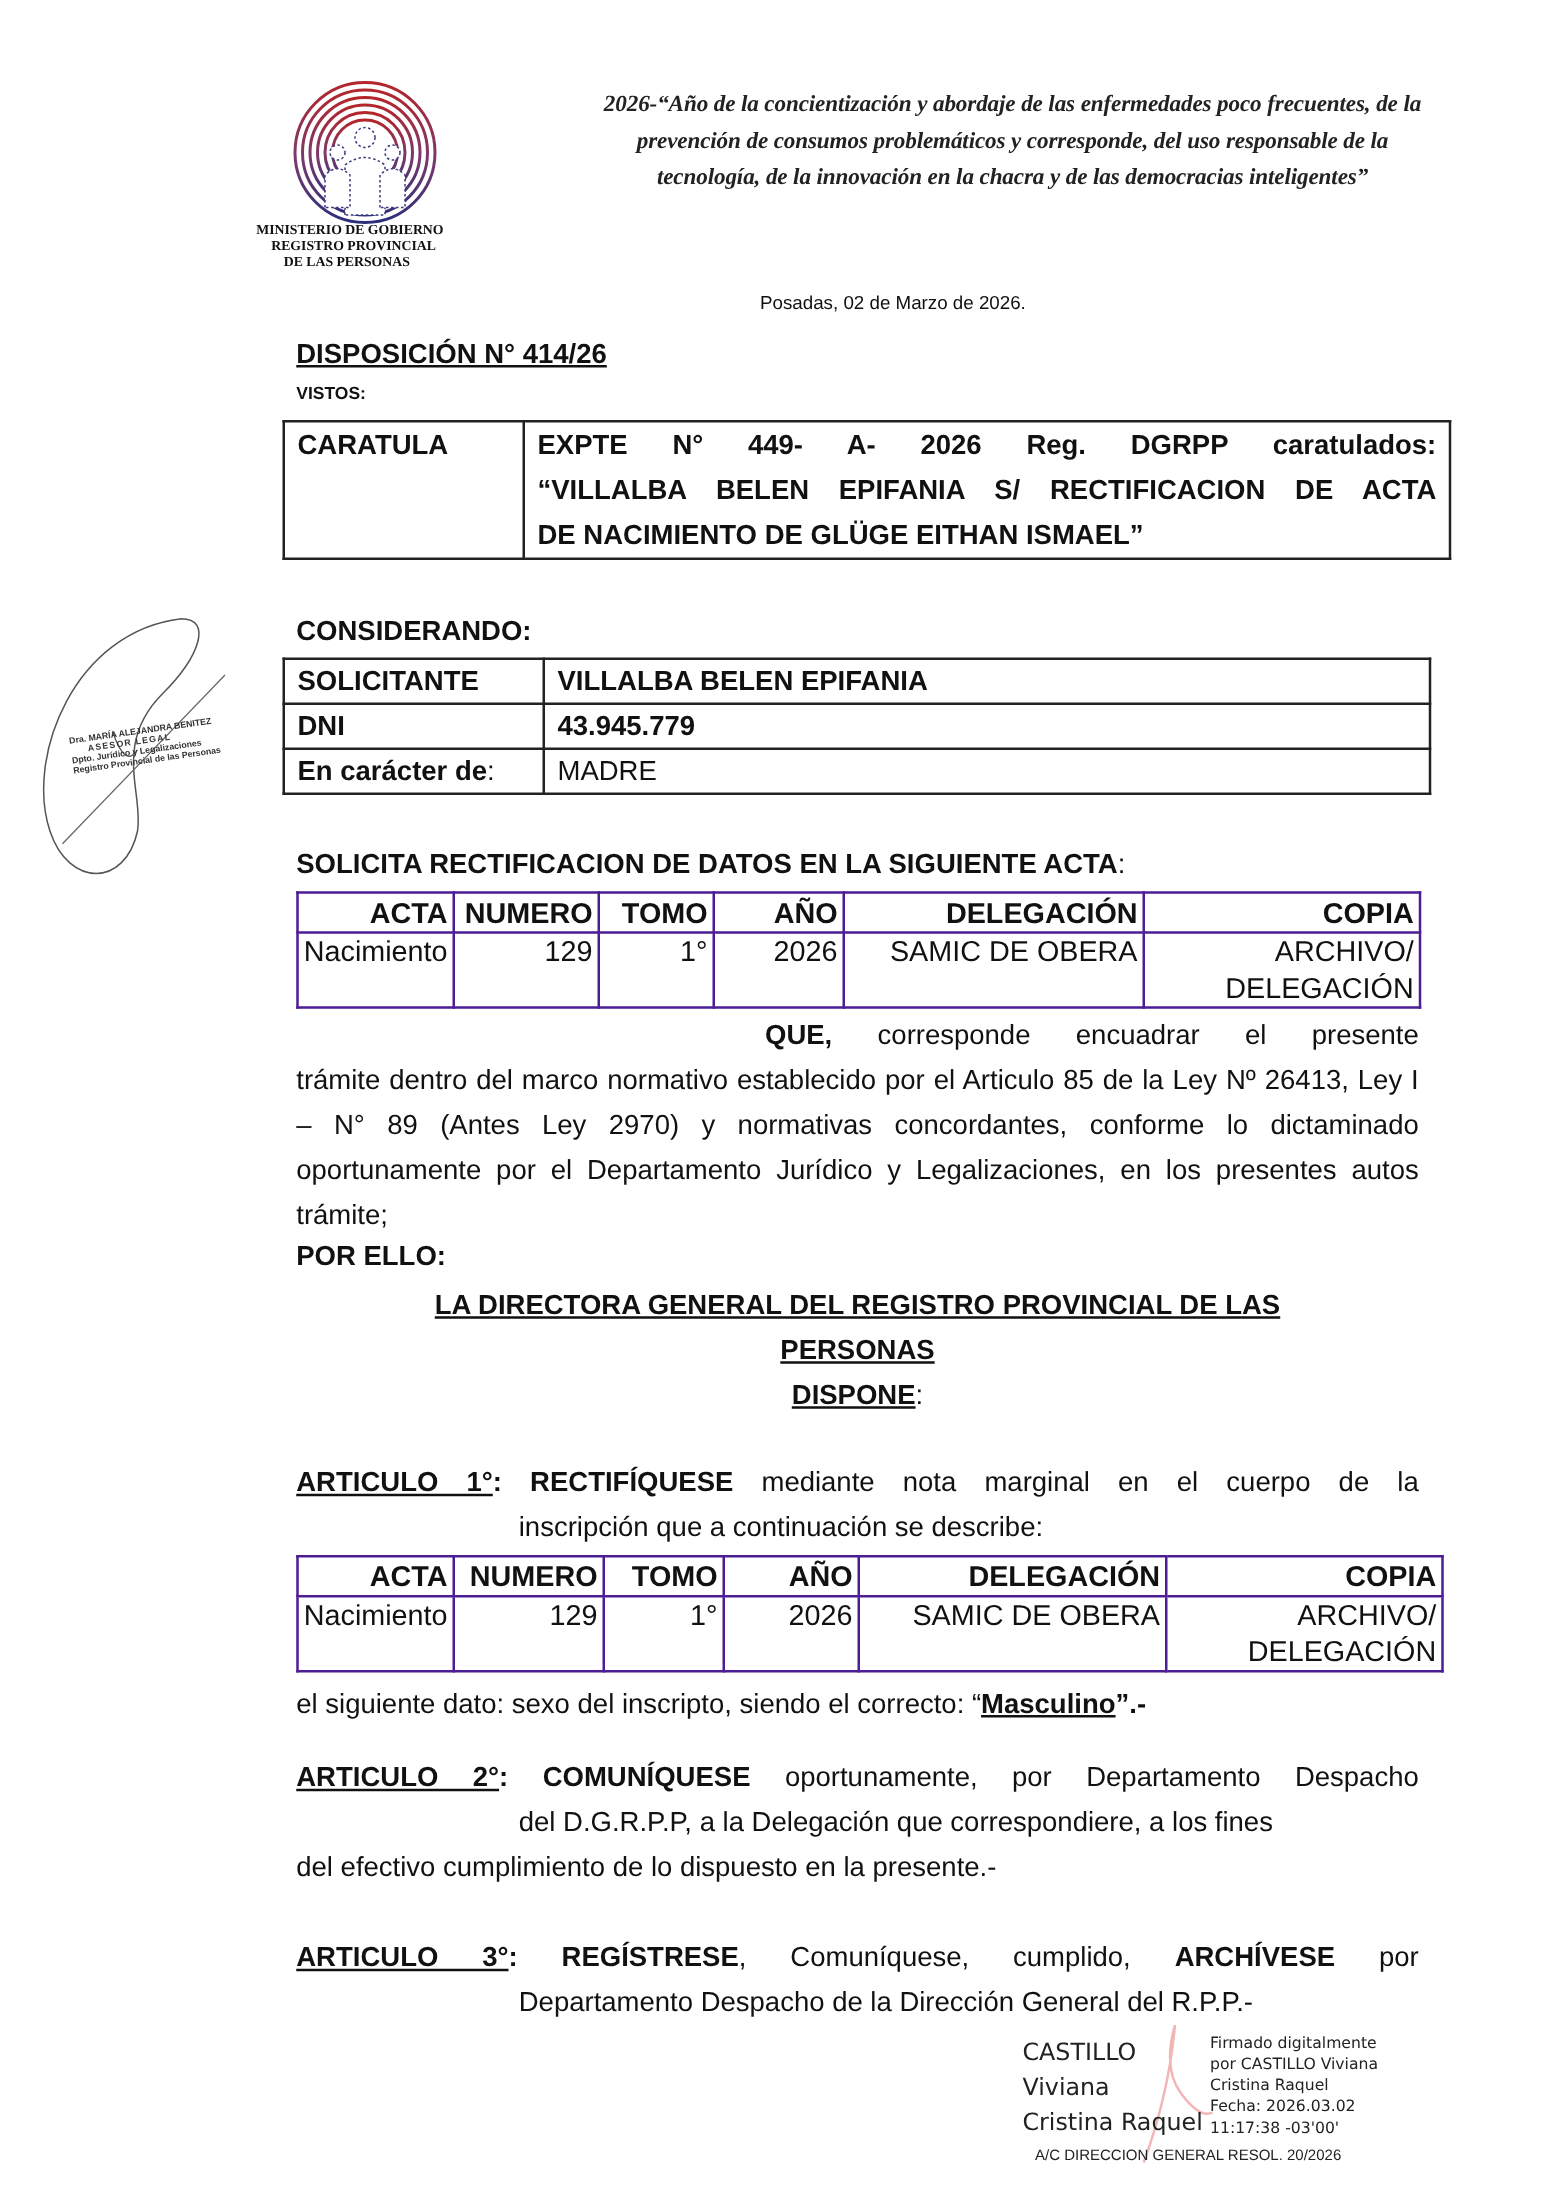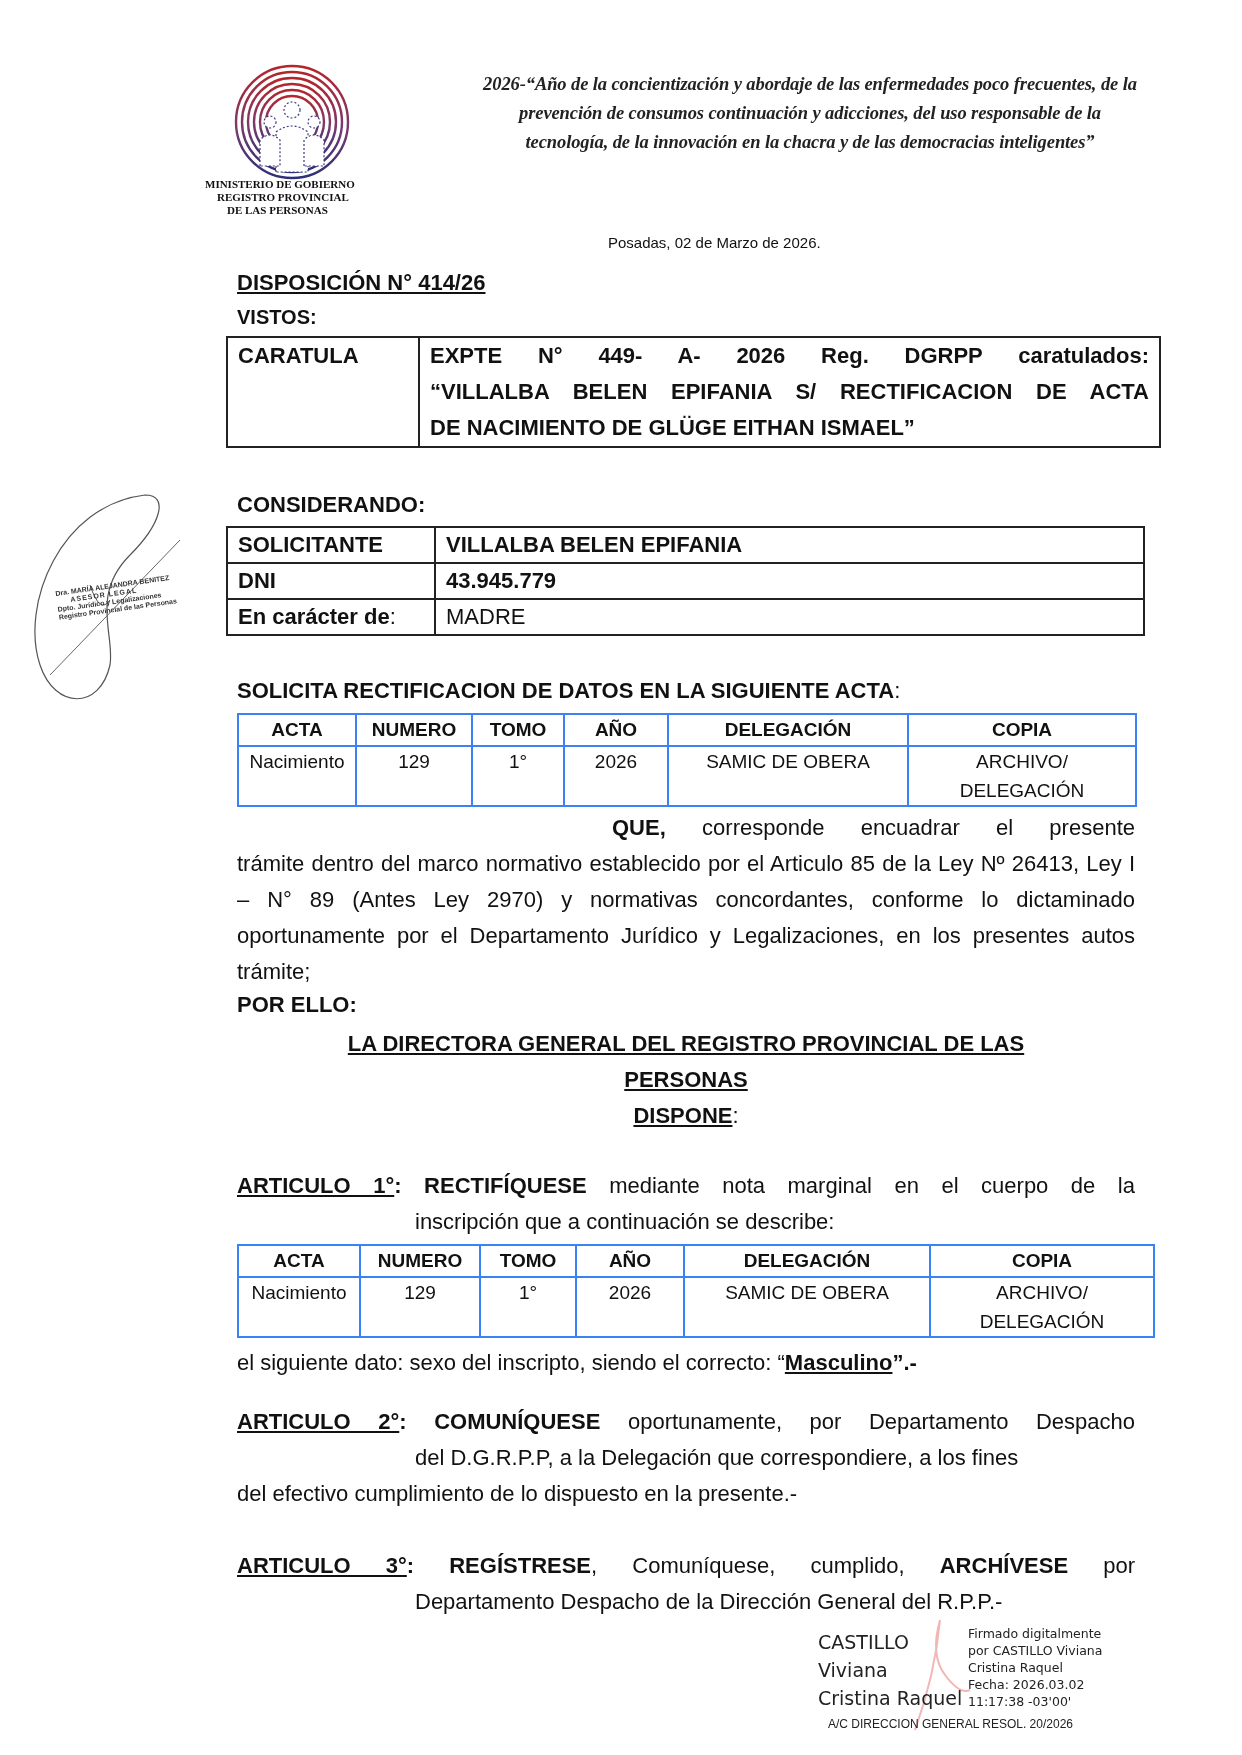--- a/index.html
+++ b/index.html
@@ -11,39 +11,39 @@
   #logo { left: 232px; top: 62px; width: 120px; height: 120px; }
   #ministry { left: 205px; top: 178px; width: 200px; font-family: "Liberation Serif", serif;
               font-weight: bold; font-size: 11px; line-height: 13px; }
   #ministry div:nth-child(2) { padding-left: 12px; }
   #ministry div:nth-child(3) { padding-left: 22px; }
   #motto { left: 425px; top: 70px; width: 770px; text-align: center;
            font-family: "Liberation Serif", serif; font-style: italic; font-weight: bold;
            font-size: 18.5px; line-height: 29px; color: #222; letter-spacing: -0.1px; }
   #place-date { left: 608px; top: 234px; font-size: 15px; }
   #disposition { left: 237px; top: 270px; font-size: 22px; font-weight: bold; text-decoration: underline; }
-  #vistos { left: 237px; top: 306px; font-size: 20px; font-weight: bold; }
+  #vistos { left: 237px; top: 306px; font-size: 14px; font-weight: bold; }
 
   table { border-collapse: collapse; }
   #caratula-table { left: 226px; top: 336px; width: 935px; }
   #caratula-table td { border: 2px solid #222; vertical-align: top; font-size: 22px; font-weight: bold;
                        line-height: 36px; padding: 0 10px; }
   #caratula-table td.label { width: 170px; }
   #caratula-table td.value { text-align: justify; text-align-last: left; }
 
   #considerando { left: 237px; top: 492px; font-size: 22px; font-weight: bold; }
   #applicant-table { left: 226px; top: 526px; width: 919px; }
   #applicant-table td { border: 2px solid #222; font-size: 22px; line-height: 34px; padding: 0 10px; }
   #applicant-table td.label { width: 186px; font-weight: bold; }
   #applicant-table td.value { font-weight: bold; }
   #applicant-table td.value.regular { font-weight: normal; margin-top: 12px; }
 
   #request-title { left: 237px; top: 678px; font-size: 22px; font-weight: bold; }
   .acta-table { width: 900px; }
-  .acta-table th, .acta-table td { border: 2px solid #3b82f6; text-align: center; font-size: 19px; padding: 0 4px; }
+  .acta-table th, .acta-table td { border: 2px solid #4c1d95; text-align: right; font-size: 23px; padding: 0 4px; }
   .acta-table th { font-weight: bold; line-height: 30px; }
   .acta-table td { line-height: 29px; vertical-align: top; font-weight: normal; }
   #acta-table-1 { left: 237px; top: 713px; }
   #acta-table-2 { left: 237px; top: 1244px; }
 
   #que-para { left: 237px; top: 810px; width: 898px; font-size: 22px; line-height: 36px; text-align: justify; }
   #que-para .first { display: block; text-align: right; text-align-last: justify; padding-left: 375px; }
 
   #por-ello { left: 237px; top: 992px; font-size: 22px; font-weight: bold; }
   #authority { left: 237px; top: 1026px; width: 898px; text-align: center; font-size: 22px; font-weight: bold;
@@ -100,21 +100,21 @@
     <path d="M72 104 L72 78 Q82 68 92 78 L92 104 Z"></path>
   </g>
 </svg>
 <div id="ministry" class="abs">
   <div>MINISTERIO DE GOBIERNO</div>
   <div>REGISTRO PROVINCIAL</div>
   <div>DE LAS PERSONAS</div>
 </div>
 <div id="motto" class="abs">
   <div>2026-“Año de la concientización y abordaje de las enfermedades poco frecuentes, de la</div>
-  <div>prevención de consumos continuación y adicciones, del uso responsable de la</div>
+  <div>prevención de consumos problemáticos y corresponde, del uso responsable de la</div>
   <div>tecnología, de la innovación en la chacra y de las democracias inteligentes”</div>
 </div>
 
 <svg id="stamp" class="abs" viewBox="0 0 190 230">
   <path d="M125 10 C 40 20, 0 120, 20 180 C 35 225, 80 225, 90 180 C 95 150, 70 110, 110 70 C 140 40, 150 10, 125 10 Z" fill="none" stroke="#555" stroke-width="1.2"></path>
   <path d="M30 190 L 160 55" stroke="#666" stroke-width="1" fill="none"></path>
   <path d="M70 100 Q 80 130 90 115" stroke="#555" stroke-width="1" fill="none"></path>
 </svg>
 <div id="stamp-text" class="abs">
   <div>Dra. MARÍA ALEJANDRA BENITEZ</div>

